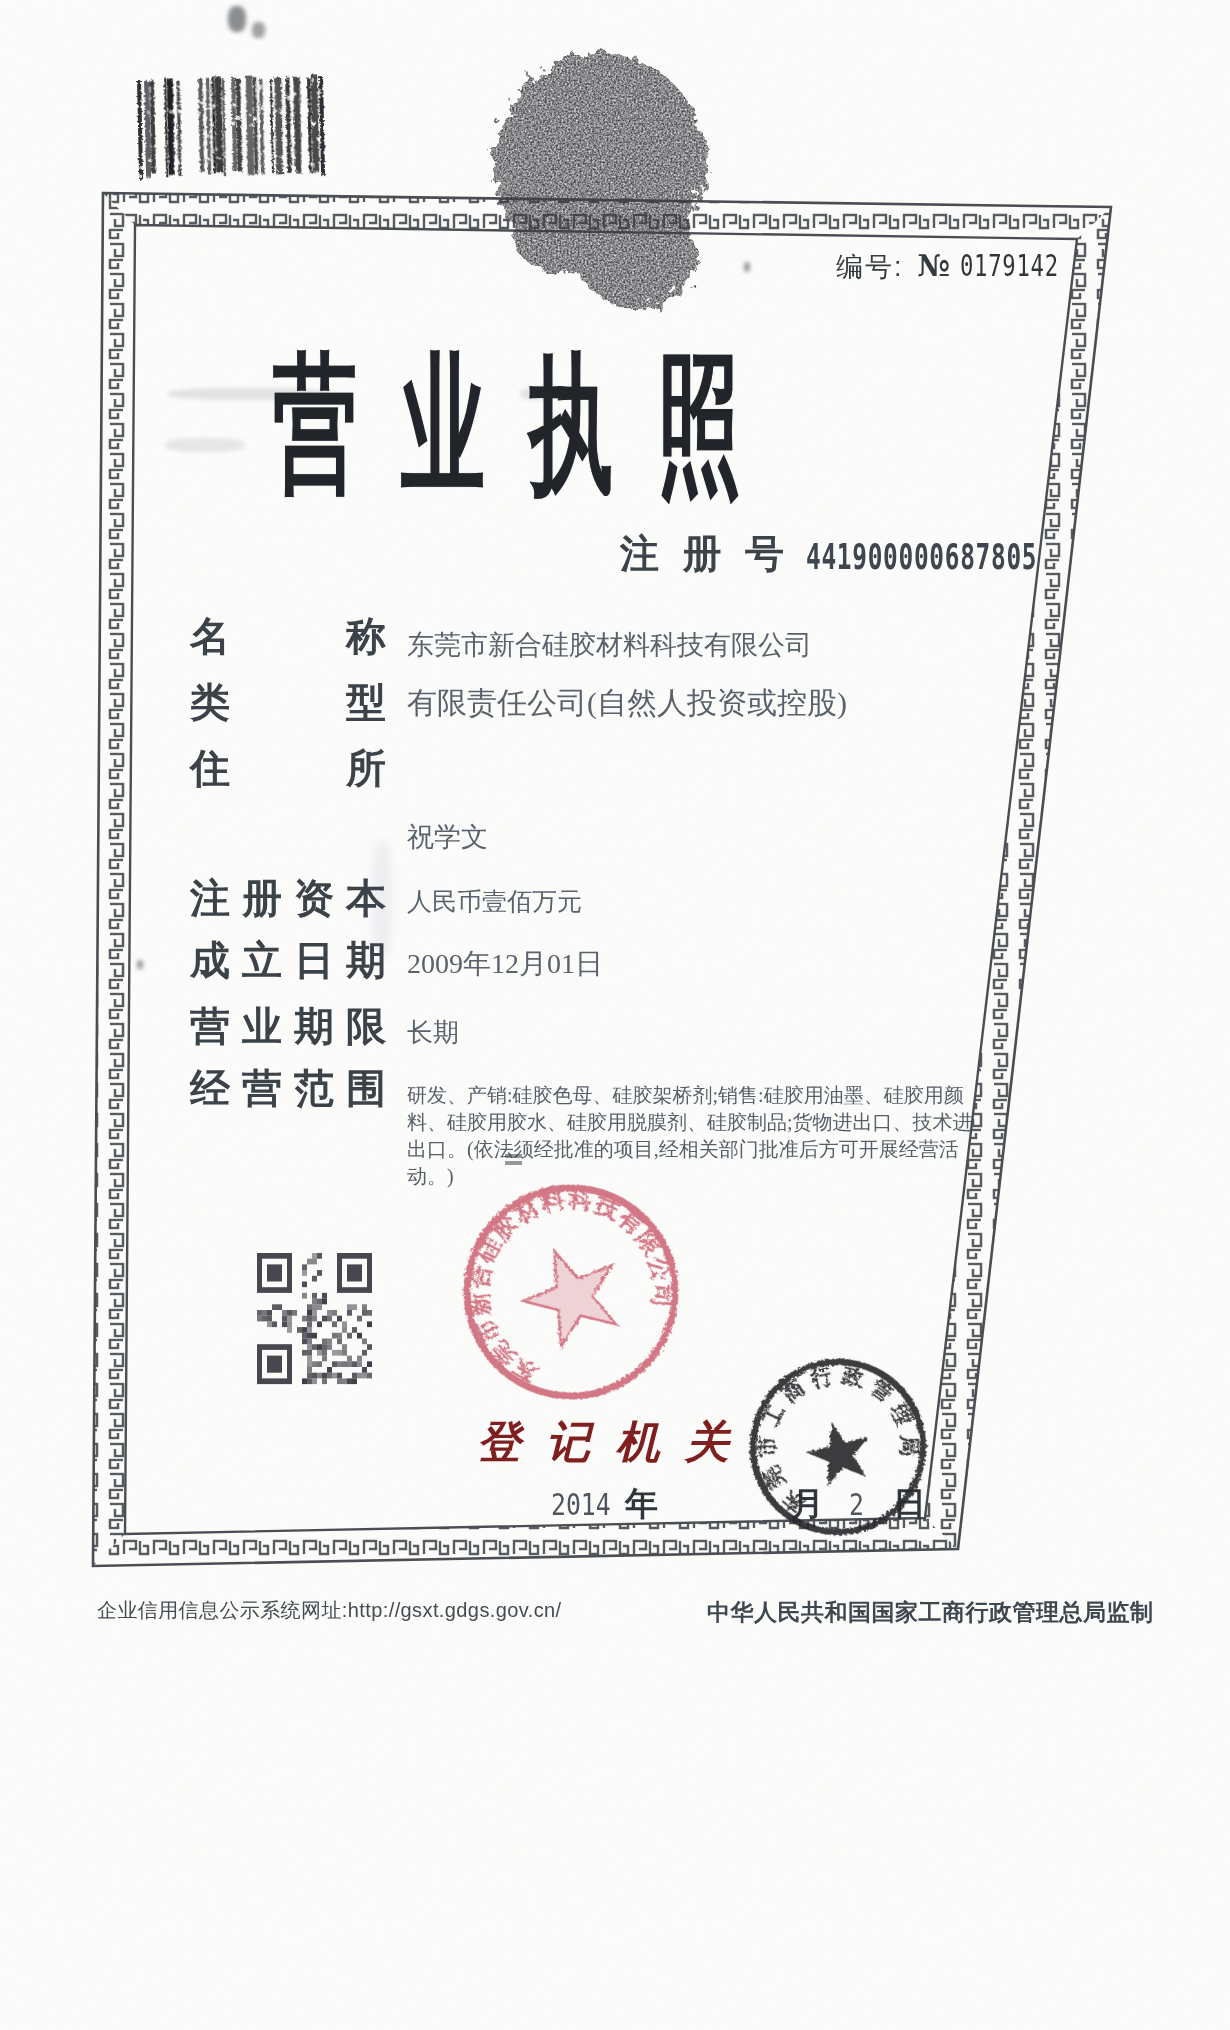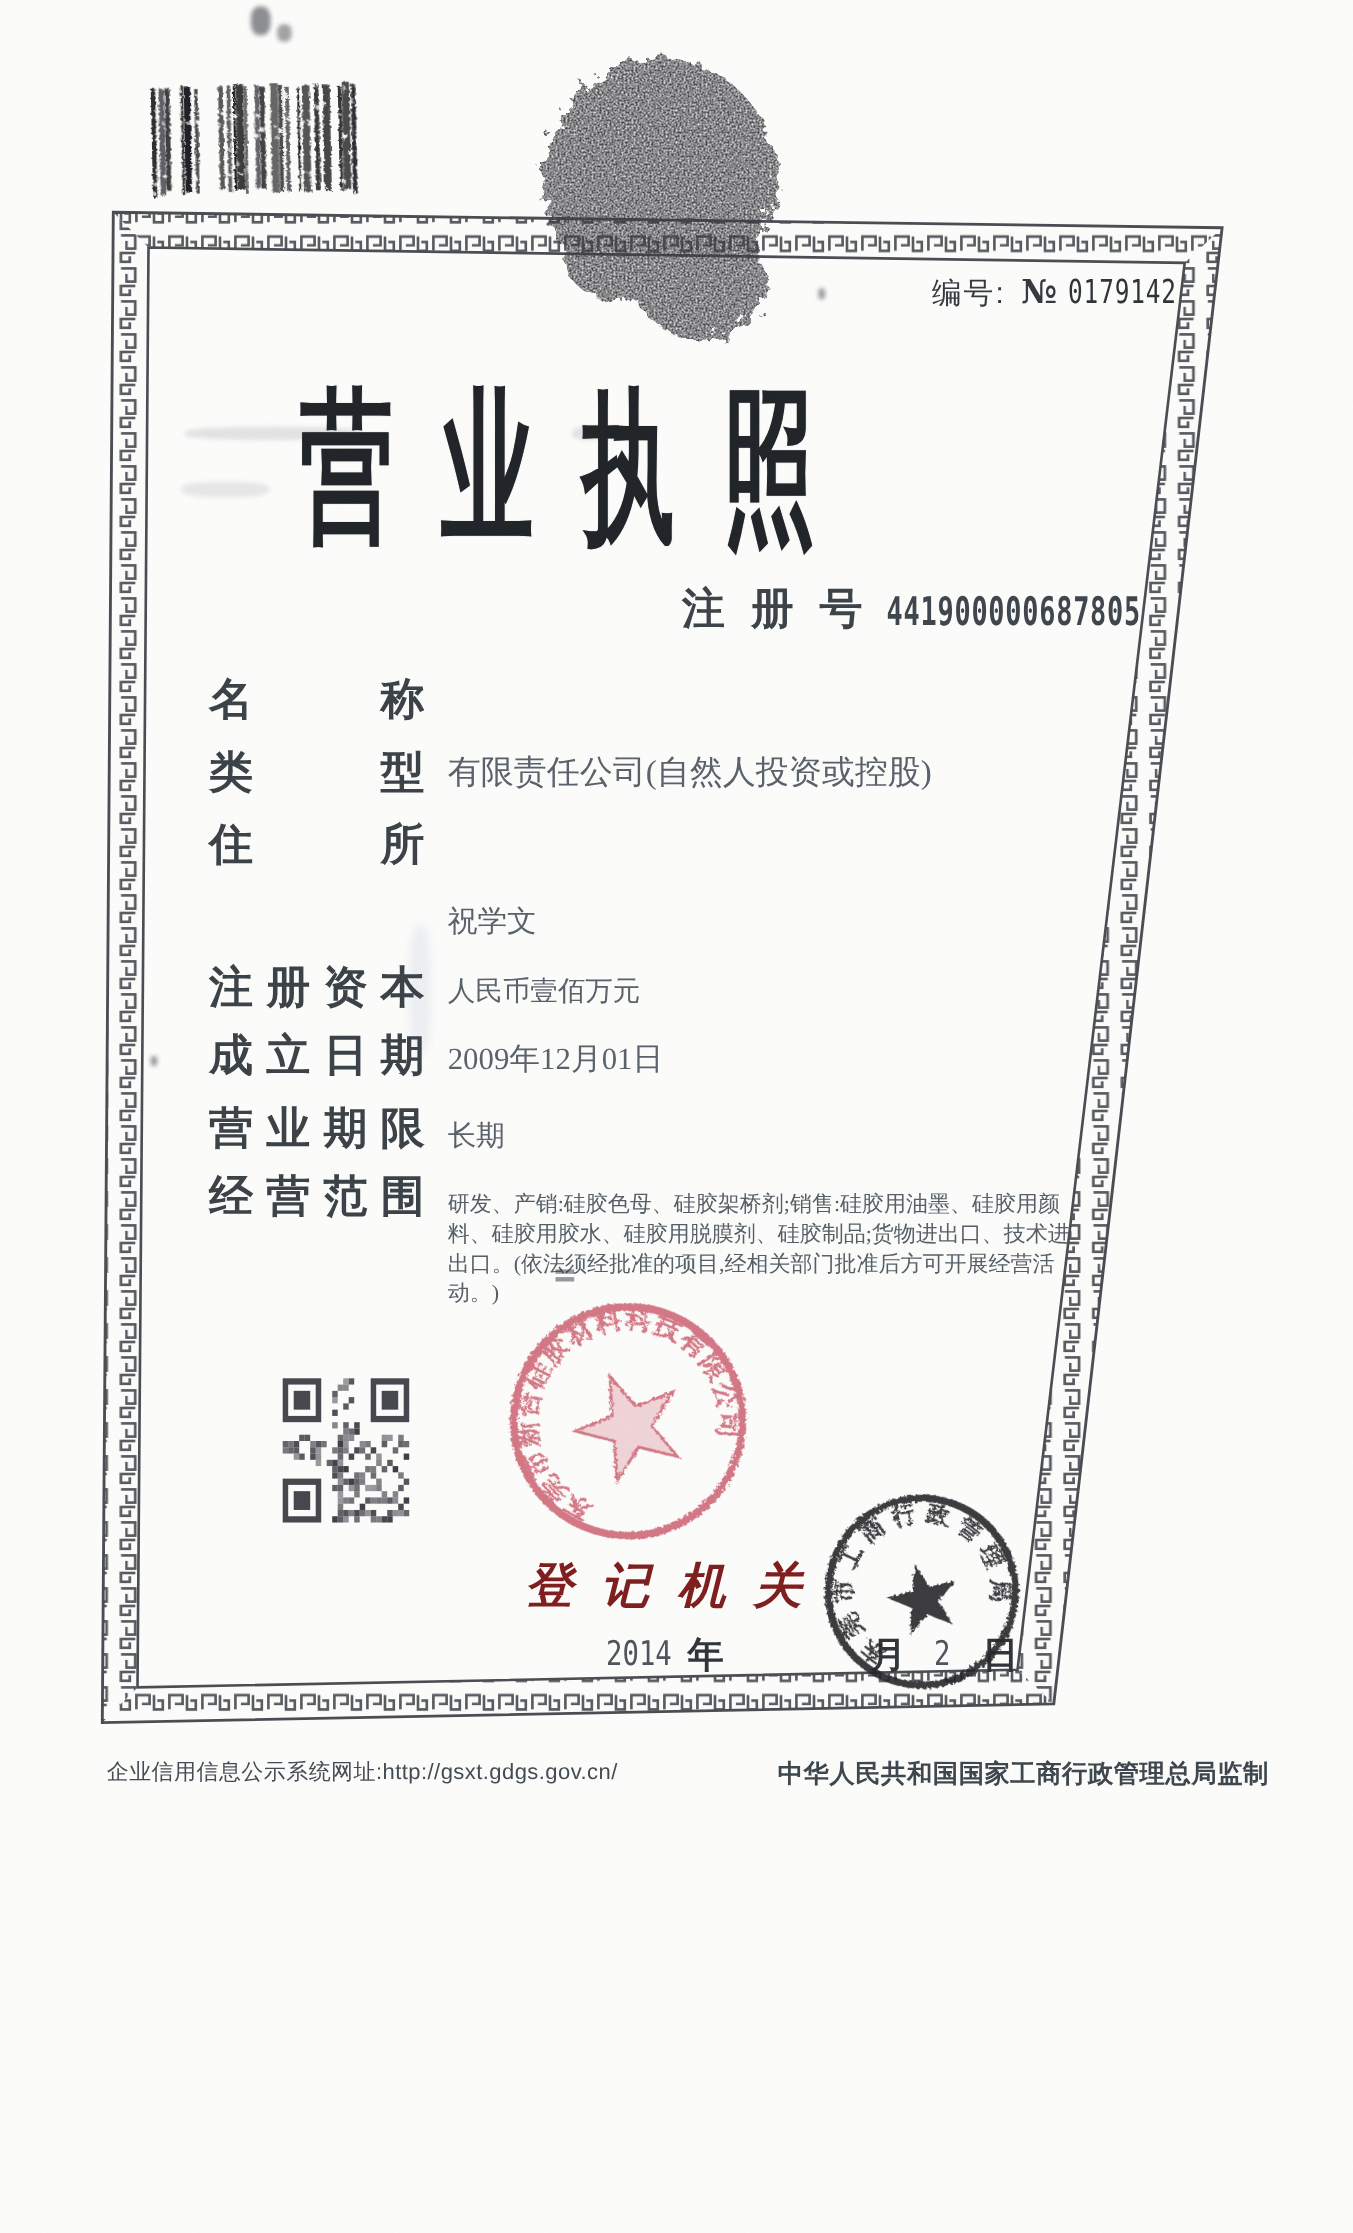--- a/index.html
+++ b/index.html
@@ -4,21 +4,21 @@
 <style>
   html,body{margin:0;padding:0;}
   body{width:1230px;height:2030px;position:relative;background:#fdfdfc;overflow:hidden;
        font-family:"Liberation Sans",sans-serif;}
   .abs{position:absolute;}
   #bg-svg{position:absolute;left:0;top:0;z-index:1;}
   #content{position:absolute;left:0;top:0;width:1230px;height:2030px;z-index:2;}
   #fg-svg{position:absolute;left:0;top:0;z-index:3;pointer-events:none;}
 
   
-  .serial{left:836px;top:248px;font-size:27px;color:#34393f;letter-spacing:2px;white-space:nowrap;margin-left:11px;}
+  .serial{left:836px;top:248px;font-size:27px;color:#34393f;letter-spacing:2px;white-space:nowrap;}
   .serial .no-sym{font-family:"DejaVu Serif",serif;font-weight:700;font-size:30px;margin:0 8px 0 14px;}
   .serial .digits{display:inline-block;font-family:"DejaVu Sans Mono",monospace;font-size:30px;
                   transform:scaleX(.74);transform-origin:0 60%;letter-spacing:1px;color:#2e3338;}
 
   
   .title{left:273px;top:349px;height:150px;white-space:nowrap;color:#202327;}
   .title span{display:inline-block;width:128px;font-size:150px;line-height:150px;font-weight:900;
               transform:scaleX(.56);transform-origin:0 0;text-shadow:0 0 1px rgba(30,32,36,.55);}
 
   
@@ -355,20 +355,21 @@
   </div>
 
   <div class="abs title">
     <span>营</span><span>业</span><span>执</span><span>照</span>
   </div>
 
   <div class="abs reg-label">注册号</div>
   <div class="abs reg-number">441900000687805</div>
 
   <div class="flabel" style="top:616px">名称</div>
+  <div class="fvalue v1">东莞市新合硅胶材料科技有限公司</div>
 
   <div class="flabel" style="top:682px">类型</div>
   <div class="fvalue v2">有限责任公司(自然人投资或控股)</div>
 
   <div class="flabel" style="top:748px">住所</div>
 
   <div class="fvalue v4">祝学文</div>
 
   <div class="flabel" style="top:878px">注册资本</div>
   <div class="fvalue v5">人民币壹佰万元</div>

